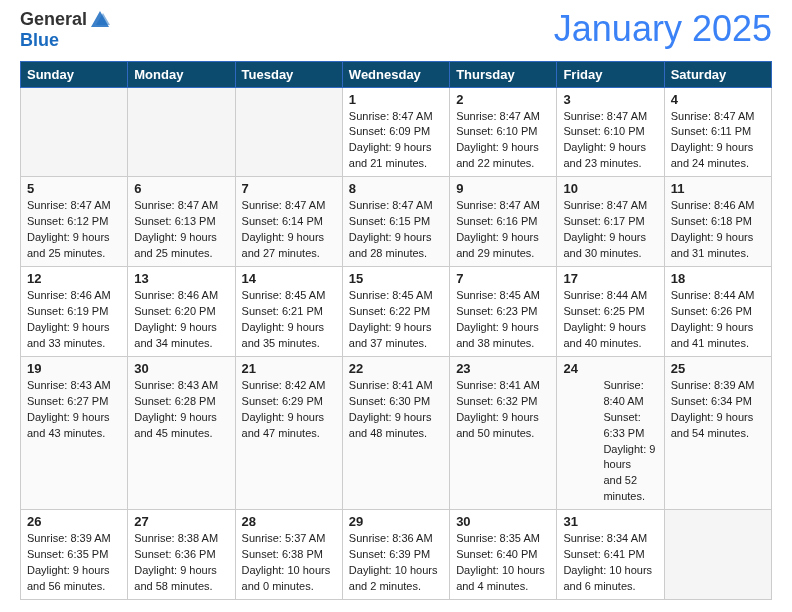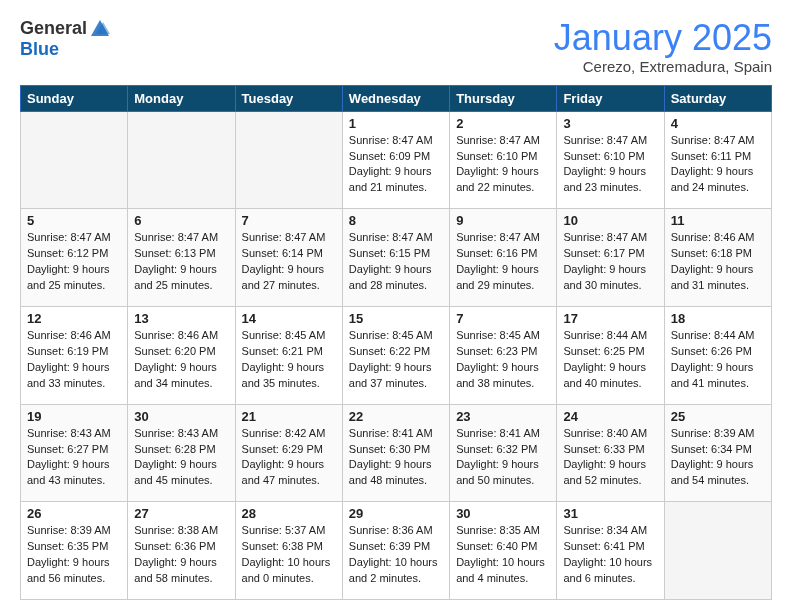--- a/index.html
+++ b/index.html
@@ -113,21 +113,20 @@
             <polygon points="14,4 21,16 7,16" fill="#1a6bbf" opacity="0.5"></polygon>
           </svg>
         </div>
         <div>
           <span class="logo-text logo-blue">Blue</span>
         </div>
       </div>
     </div>
     <div class="title-block">
       <div class="month-title">January 2025</div>
-      <div class="location">Cerezo, Extremadura, Spain</div>
     </div>
   </div>
 
   <table class="calendar">
     <thead>
       <tr>
 
       <th>Sunday</th>
           <th>Monday</th>
           <th>Tuesday</th>
@@ -305,21 +304,21 @@
           </td>
           <td>
             <span class="day-num">23</span>
             <div class="day-info" style="white-space: pre-line;">Sunrise: 8:41 AM
 Sunset: 6:32 PM
 Daylight: 9 hours
 and 50 minutes.</div>
           </td>
           <td>
             <span class="day-num">24</span>
-            <div class="day-info" style="white-space: pre-line;">Sunrise: 8:40 AM
+            <div class="day-info" style="white-space: pre-line; margin-left: 40px;">Sunrise: 8:40 AM
 Sunset: 6:33 PM
 Daylight: 9 hours
 and 52 minutes.</div>
           </td>
           <td>
             <span class="day-num">25</span>
             <div class="day-info" style="white-space: pre-line;">Sunrise: 8:39 AM
 Sunset: 6:34 PM
 Daylight: 9 hours
 and 54 minutes.</div>

